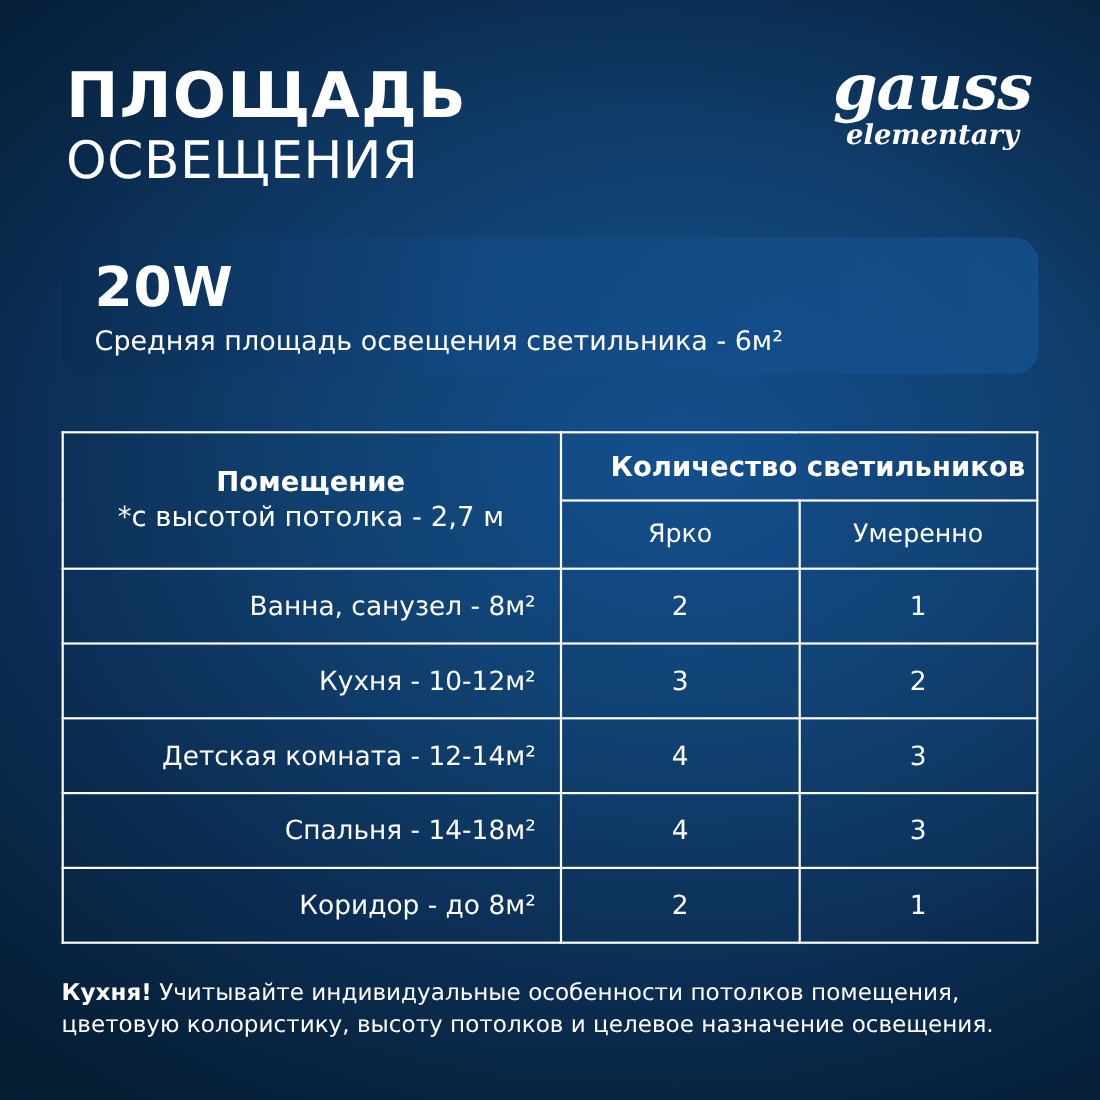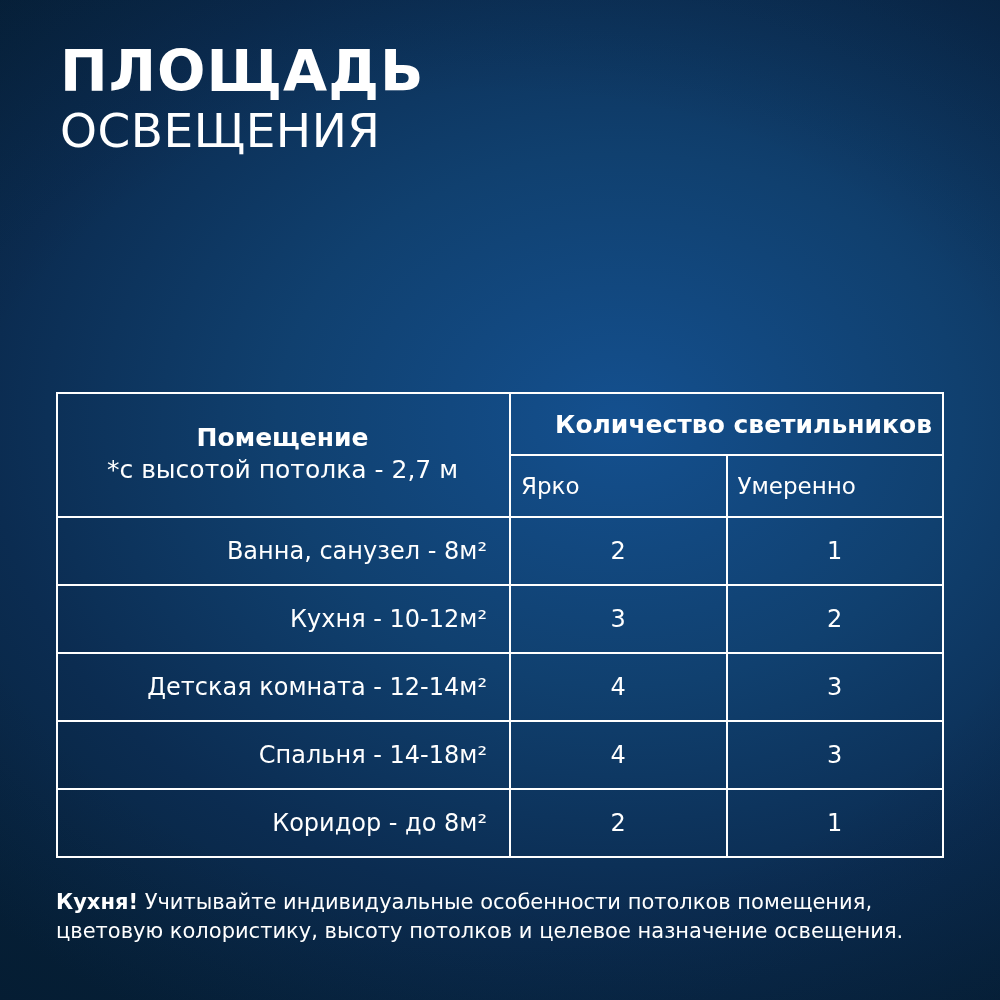--- a/index.html
+++ b/index.html
@@ -47,20 +47,21 @@
     align-items: flex-start;
   }
   .title-block {
     color: #ffffff;
   }
   .title-line1 {
     font-size: 57px;
     font-weight: bold;
     letter-spacing: 1px;
     line-height: 1.05;
+    margin-top: 16px;
   }
   .title-line2 {
     font-size: 47px;
     font-weight: normal;
     letter-spacing: 0.5px;
     line-height: 1.15;
     margin-top: 2px;
   }
   .logo-block {
     text-align: center;
@@ -146,21 +147,21 @@
     line-height: 1.3;
   }
   .cell-count-head {
     text-align: right;
     font-size: 25px;
     font-weight: bold;
     padding: 14px 10px;
     height: 62px;
   }
   .cell-sub {
-    text-align: left;
+    text-align: center;
     font-size: 23px;
     font-weight: normal;
     padding: 13px 10px;
     height: 62px;
   }
   .cell-room {
     text-align: right;
     font-size: 24px;
     padding: 17px 22px;
     height: 68px;
@@ -188,22 +189,30 @@
 <body>
 
 <div class="page">
   <div class="content">
 
     <div class="header">
       <div class="title-block">
         <div class="title-line1">ПЛОЩАДЬ</div>
         <div class="title-line2">ОСВЕЩЕНИЯ</div>
       </div>
-    </div>
-
+      <div class="logo-block">
+        <div class="logo-main">gauss</div>
+        <div class="logo-sub">elementary</div>
+      </div>
+    </div>
+
+    <div class="banner">
+      <div class="banner-watt">20W</div>
+      <div class="banner-desc">Средняя площадь освещения светильника - 6м²</div>
+    </div>
 
     <div class="table-wrap">
       <table class="grid">
         <tbody>
           <tr>
             <td class="cell-room-head" rowspan="2">
               <div class="room-head-l1">Помещение</div>
               <div class="room-head-l2">*с высотой потолка - 2,7 м</div>
             </td>
             <td class="cell-count-head" colspan="2">Количество светильников</td>

